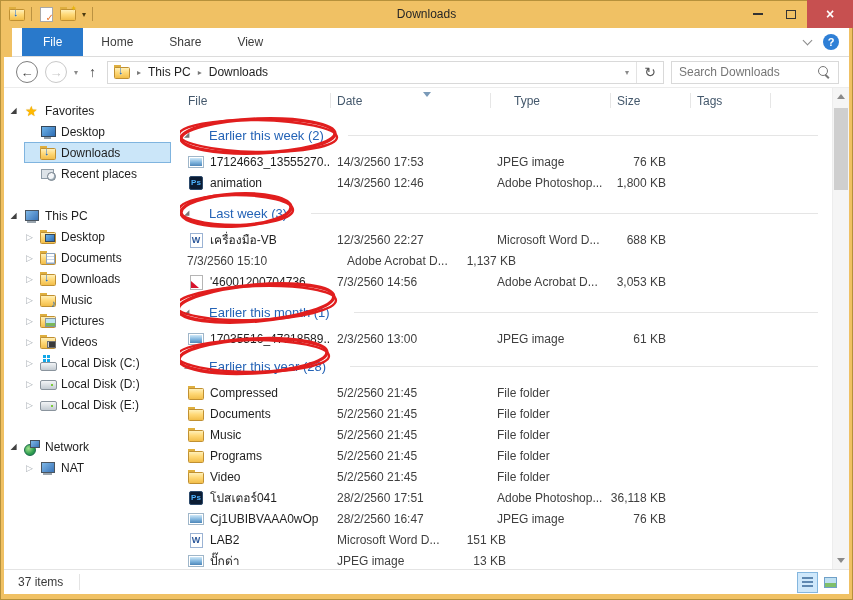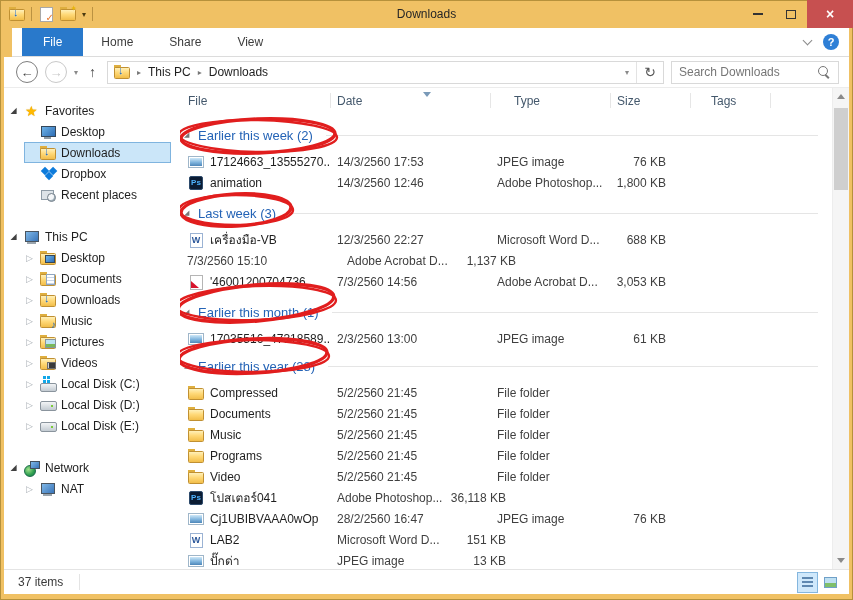--- a/index.html
+++ b/index.html
@@ -60,32 +60,32 @@
 .side-gap{height:21px}
 
 
 .listpane{flex:1;position:relative;background:#fff;overflow:hidden}
 .colheaders{height:25px;display:flex;align-items:center;position:relative;width:652px;font-size:12px;color:#44586C}
 .hc{white-space:nowrap;overflow:hidden}
 .hc-name{width:150px;padding-left:8px}
 .hc-date{width:160px;padding-left:7px}
 .hc-type{width:120px;padding-left:24px}
 .hc-size{width:80px;padding-left:7px}
-.hc-tags{width:80px;padding-left:21px}
+.hc-tags{width:80px;padding-left:7px}
 .hdr-sep{position:absolute;top:5px;width:1px;height:15px;background:#E6E6E6}
 .sort-arrow{position:absolute;left:243px;top:4px;width:0;height:0;border-left:4px solid transparent;border-right:4px solid transparent;border-top:5px solid #7A9AB8}
 .rows{position:relative;width:652px;height:456px;overflow:hidden}
 .frow{height:21px;display:flex;align-items:center;font-size:12px}
 .c-name{width:150px;display:flex;align-items:center;gap:6px;padding-left:8px;overflow:hidden;white-space:nowrap;flex:none}
 .nm{overflow:hidden;white-space:nowrap;color:#1e1e1e}
 .c-date{width:160px;padding-left:7px;color:#3F3F3F;flex:none;white-space:nowrap;overflow:hidden}
 .c-type{width:120px;padding-left:7px;color:#3F3F3F;flex:none;white-space:nowrap;overflow:hidden}
 .c-size{width:80px;padding-right:24px;text-align:right;color:#3F3F3F;flex:none;white-space:nowrap}
 .c-tags{width:80px;padding-left:7px;flex:none}
-.grow{height:26px;display:flex;align-items:center;margin:7px 0 3px;padding-left:4px;gap:5px}
+.grow{height:26px;display:flex;align-items:center;margin:7px 0 3px;padding-left:4px;gap:16px}
 .gtri{font-size:7px;color:#777;width:9px}
 .glabel{font-size:13px;color:#2463B6;white-space:nowrap}
 .gline{flex:1;height:1px;background:#E5E5E5;margin-left:8px;margin-right:14px}
 .annot{position:absolute;inset:0;pointer-events:none;z-index:5}
 
 
 .scrollbar{position:absolute;right:0;top:0;bottom:0;width:17px;background:#F5F5F5;border-left:1px solid #EDEDED}
 .sb-btn{height:17px;display:flex;align-items:center;justify-content:center}
 .sb-btn.bottom{position:absolute;bottom:0;left:0;right:0}
 .tri-up{width:0;height:0;border-left:4px solid transparent;border-right:4px solid transparent;border-bottom:5px solid #8a8a8a}
@@ -211,25 +211,20 @@
     <span class="ic ic-monitor"></span>
     <span class="lbl">Desktop</span>
   </div>
             <div class="side-row child sel">
     <span class="tri"></span>
     <span class="ic ic-folder-download"></span>
     <span class="lbl">Downloads</span>
   </div>
             <div class="side-row child">
     <span class="tri"></span>
-    <span class="ic ic-dropbox"></span>
-    <span class="lbl">Dropbox</span>
-  </div>
-            <div class="side-row child">
-    <span class="tri"></span>
     <span class="ic ic-recent"></span>
     <span class="lbl">Recent places</span>
   </div>
           </div>
   </div>
         <div class="side-gap"></div>
         <div class="side-sec">
     <div class="side-row root">
       <span class="tri">◢</span>
       <span class="ic ic-computer"></span>
@@ -438,20 +433,21 @@
     <span class="c-date">5/2/2560 21:45</span>
     <span class="c-type">File folder</span>
     <span class="c-size"></span>
     <span class="c-tags"></span>
   </div>
           <div class="frow">
     <span class="c-name">
               <span class="ic ic-ps"></span>
               <span class="nm">โปสเตอร์041</span>
             </span>
+    <span class="c-date">28/2/2560 17:51</span>
     <span class="c-type">Adobe Photoshop...</span>
     <span class="c-size">36,118 KB</span>
     <span class="c-tags"></span>
   </div>
           <div class="frow">
     <span class="c-name">
               <span class="ic ic-jpeg"></span>
               <span class="nm">Cj1UBIBVAAA0wOp</span>
             </span>
     <span class="c-date">28/2/2560 16:47</span>

